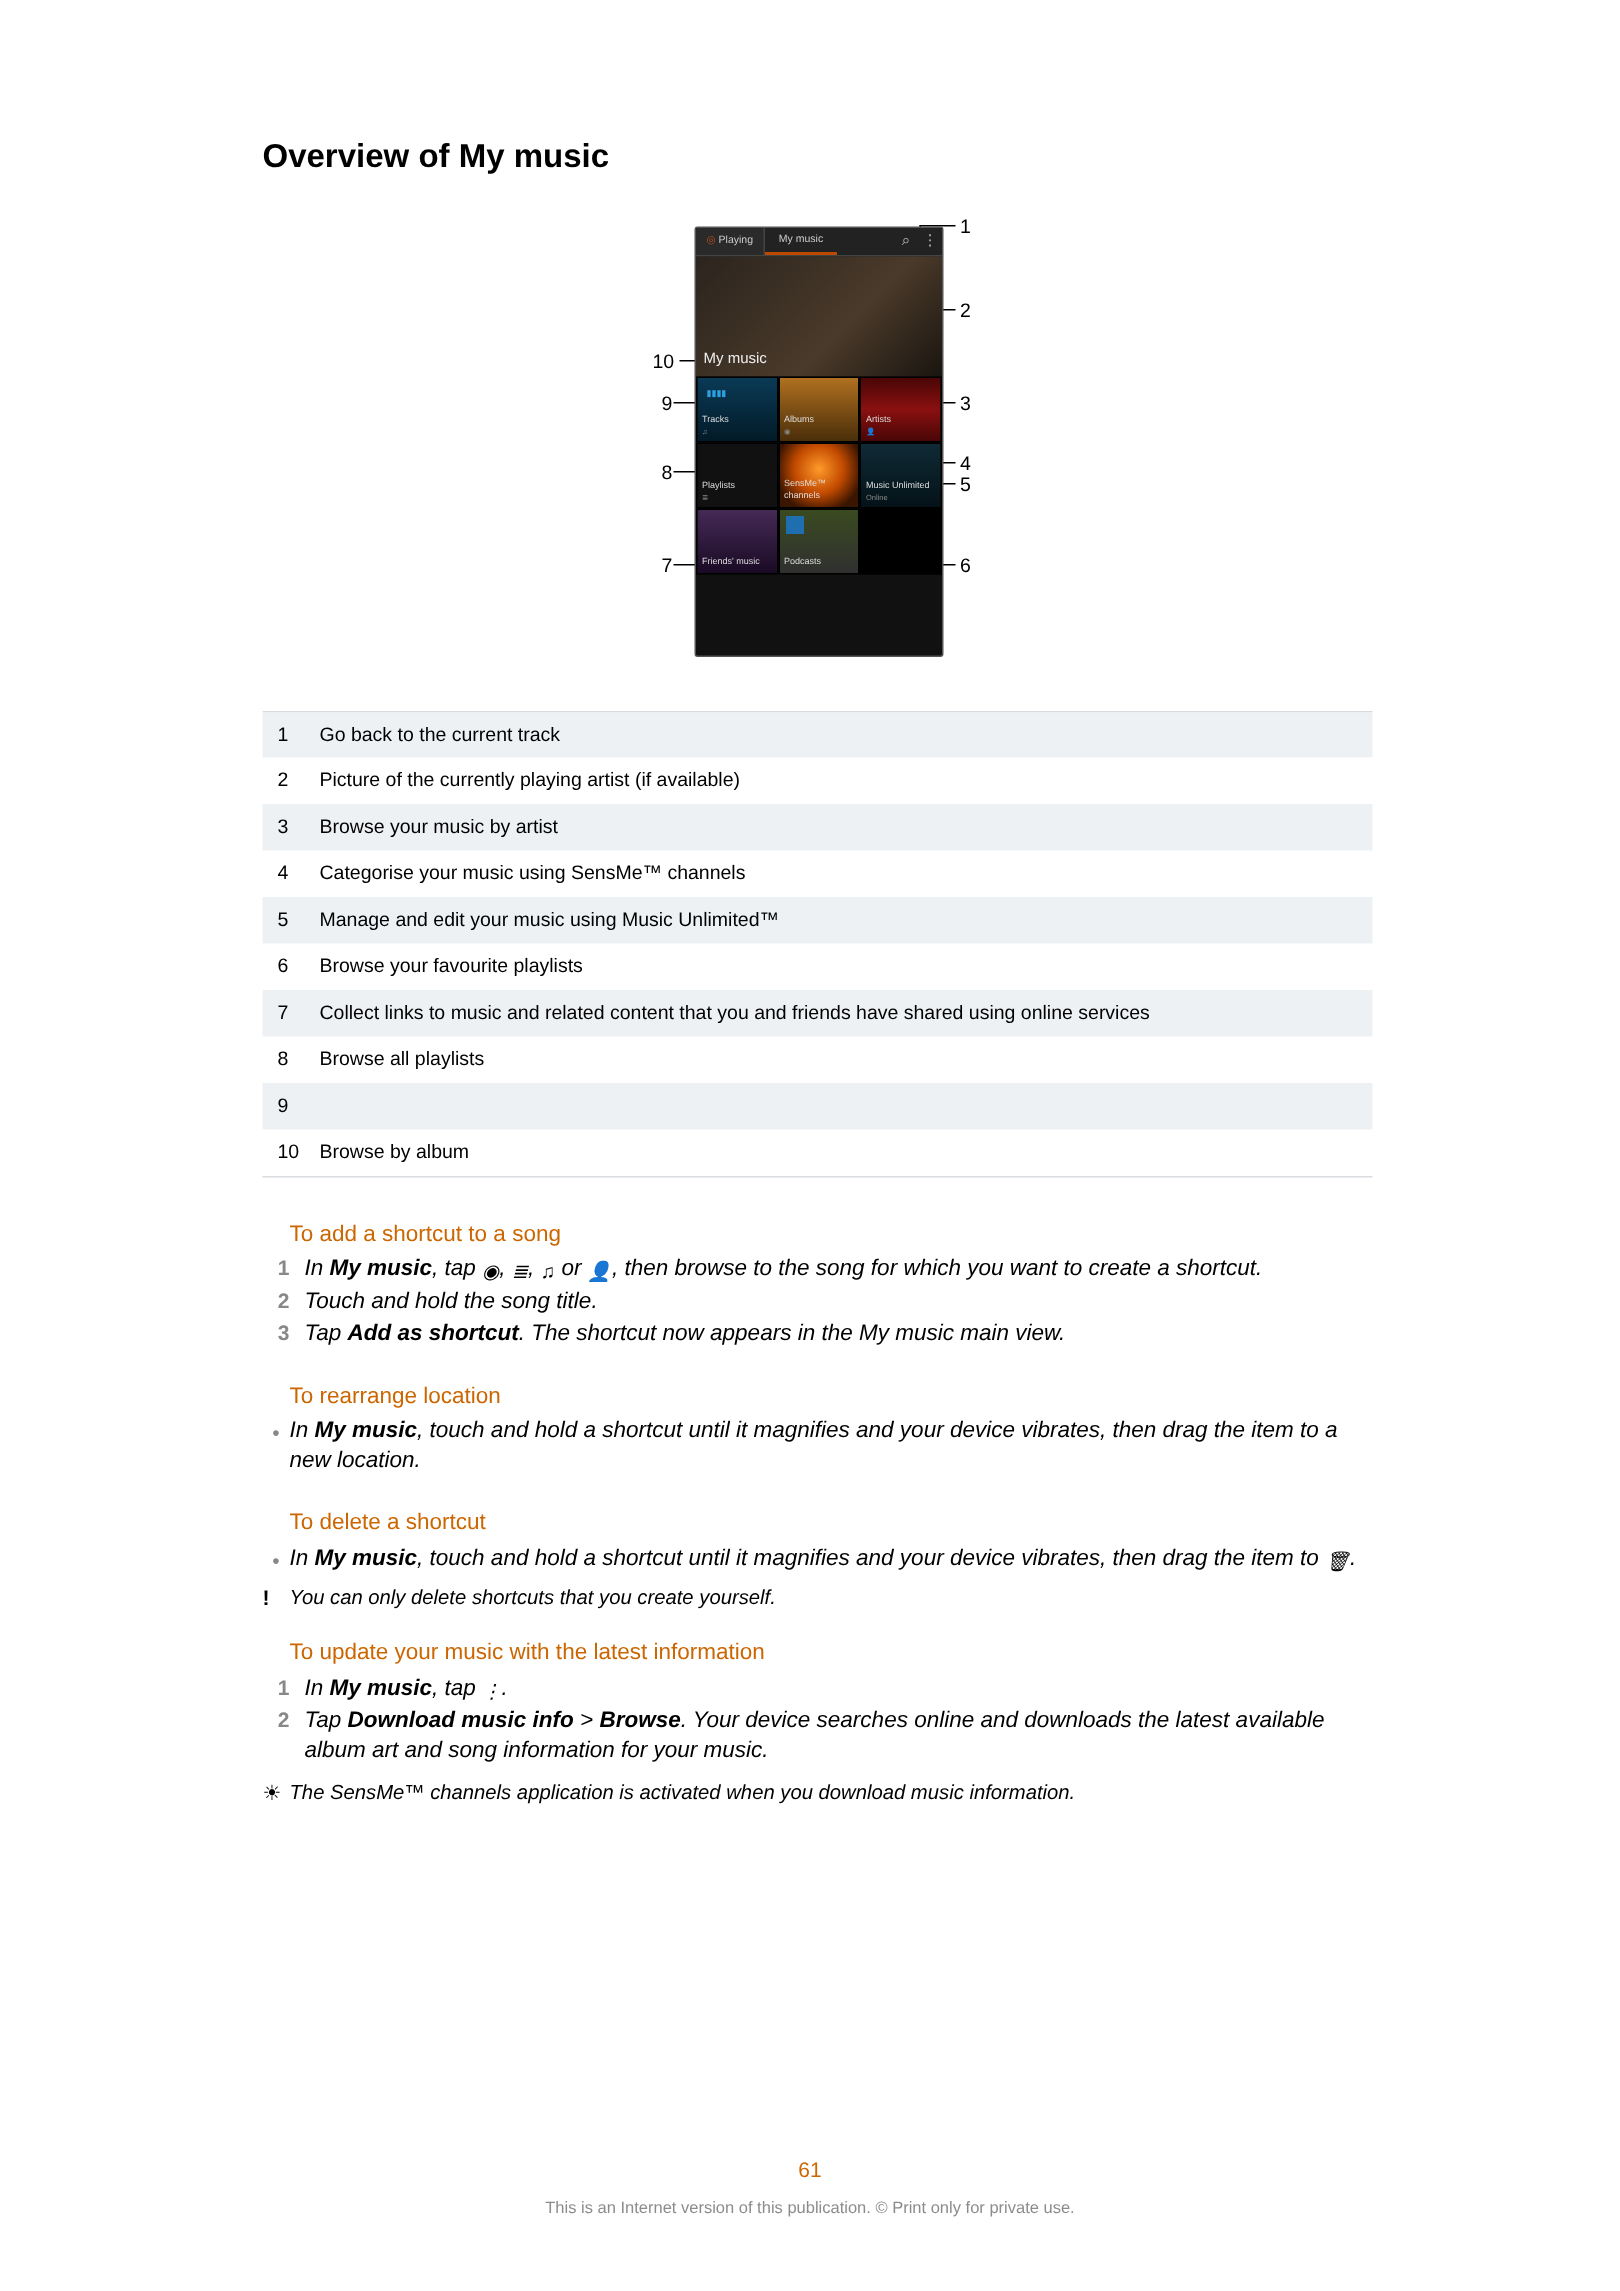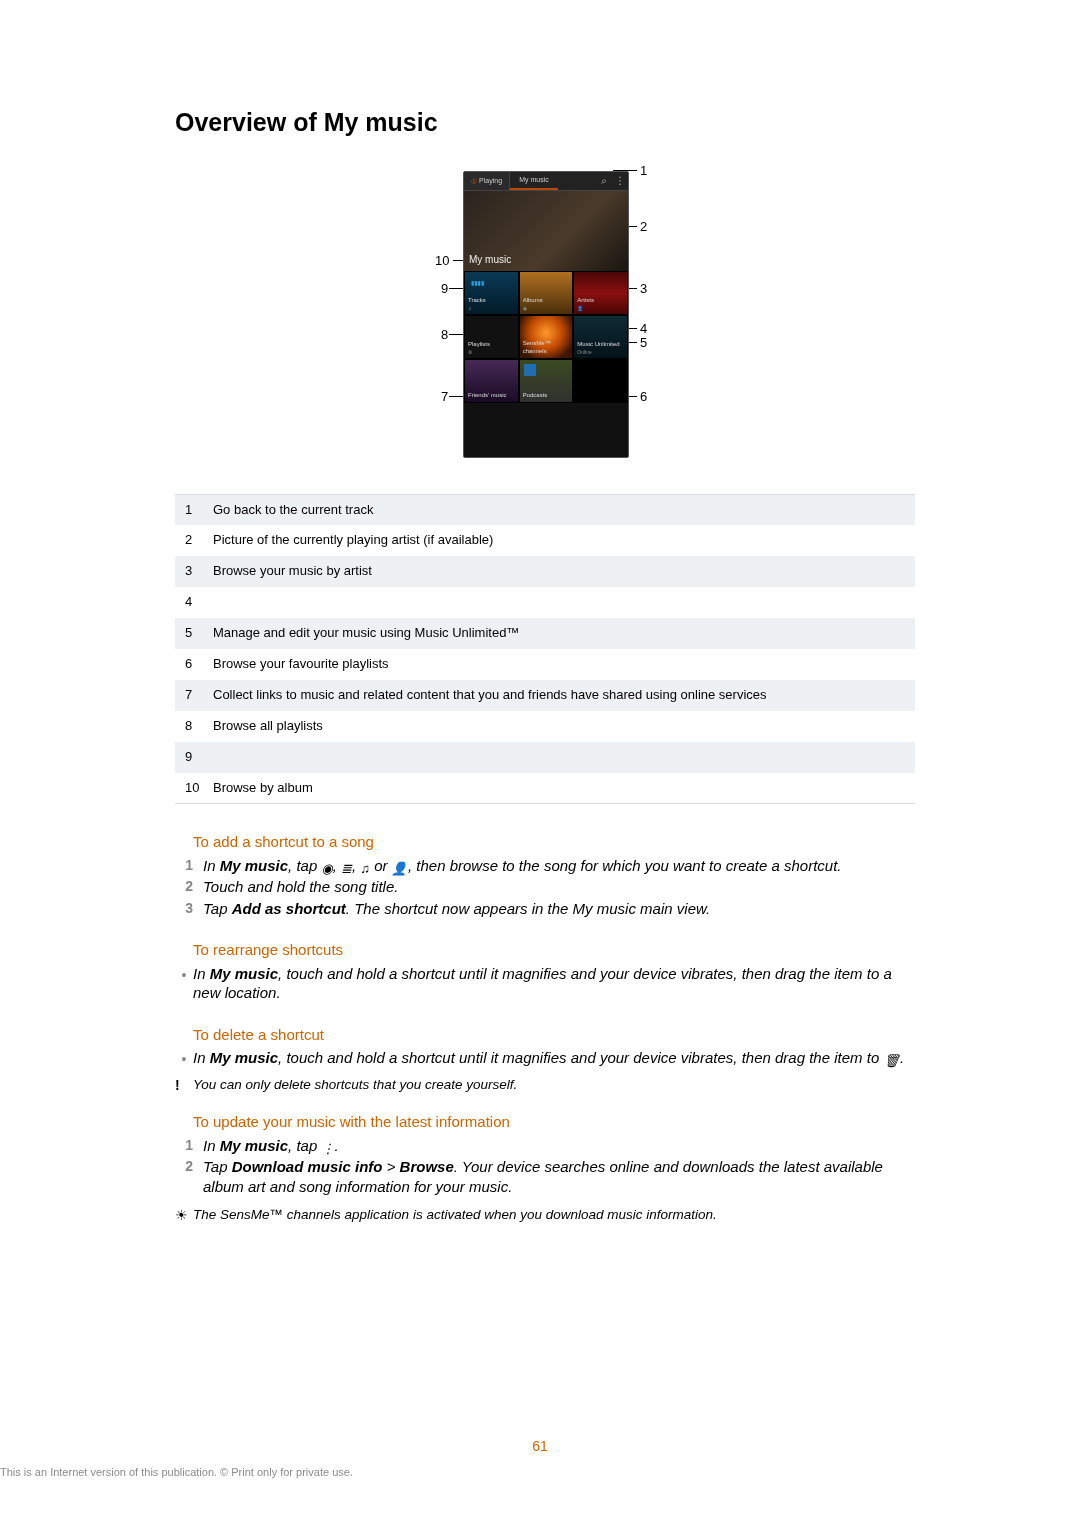--- a/index.html
+++ b/index.html
@@ -13,23 +13,23 @@
   }
   .page {
     width: 1080px;
     height: 1527px;
     position: relative;
     margin: 0 auto;
     padding: 90px 165px 0 175px;
     box-sizing: border-box;
   }
   h2.title {
-    font-size: 25px;
+    font-size: 22px;
     font-weight: bold;
-    margin: 16px 0 20px 0;
+    margin: 0 0 20px 0;
   }
   .figure {
     display: flex;
     justify-content: center;
     margin: 15px 0 25px 0;
   }
 
   
   .phone-wrap {
     position: relative;
@@ -197,20 +197,21 @@
     vertical-align: -2px;
     font-size: 13px;
     line-height: 1;
   }
 
   .footer {
     position: absolute;
     bottom: 48px;
     left: 0;
     width: 100%;
+    text-align: center;
     font-size: 11px;
     color: #8c8c8c;
   }
   .pagenum {
     text-align: center;
     color: #cc6600;
     font-size: 14px;
     position: absolute;
     bottom: 72px;
     left: 0;
@@ -316,20 +317,21 @@
     <div class="legend-row">
         <div class="legend-num">2</div>
         <div class="legend-txt">Picture of the currently playing artist (if available)</div>
       </div>
     <div class="legend-row">
         <div class="legend-num">3</div>
         <div class="legend-txt">Browse your music by artist</div>
       </div>
     <div class="legend-row">
         <div class="legend-num">4</div>
+        <div class="legend-txt">Categorise your music using SensMe™ channels</div>
       </div>
     <div class="legend-row">
         <div class="legend-num">5</div>
         <div class="legend-txt">Manage and edit your music using Music Unlimited™</div>
       </div>
     <div class="legend-row">
         <div class="legend-num">6</div>
         <div class="legend-txt">Browse your favourite playlists</div>
       </div>
     <div class="legend-row">
@@ -364,21 +366,21 @@
     <li>
         <span class="marker">2</span>
         <span class="body">Touch and hold the song title.</span>
       </li>
     <li>
         <span class="marker">3</span>
       <span class="body"><span>Tap </span><b>Add as shortcut</b><span>. The shortcut now appears in the My music main view.</span></span>
     </li>
   </ol>
 
-  <div class="section-head">To rearrange shortcuts</div>
+  <div class="section-head">To rearrange location</div>
   <ul class="bullets">
     <li>
         <span class="marker">•</span>
       <span class="body"><span>In </span><b>My music</b><span>, touch and hold a shortcut until it magnifies and your device vibrates, then drag the item to a new location.</span></span>
     </li>
   </ul>
 
   <div class="section-head">To delete a shortcut</div>
   <ul class="bullets" style="margin-bottom:8px;">
     <li>

